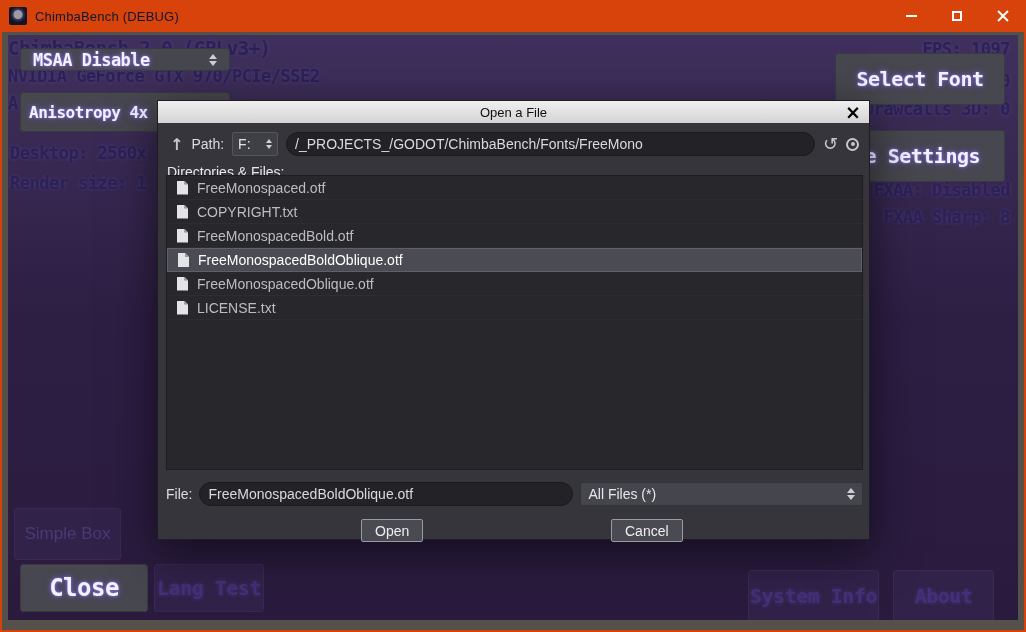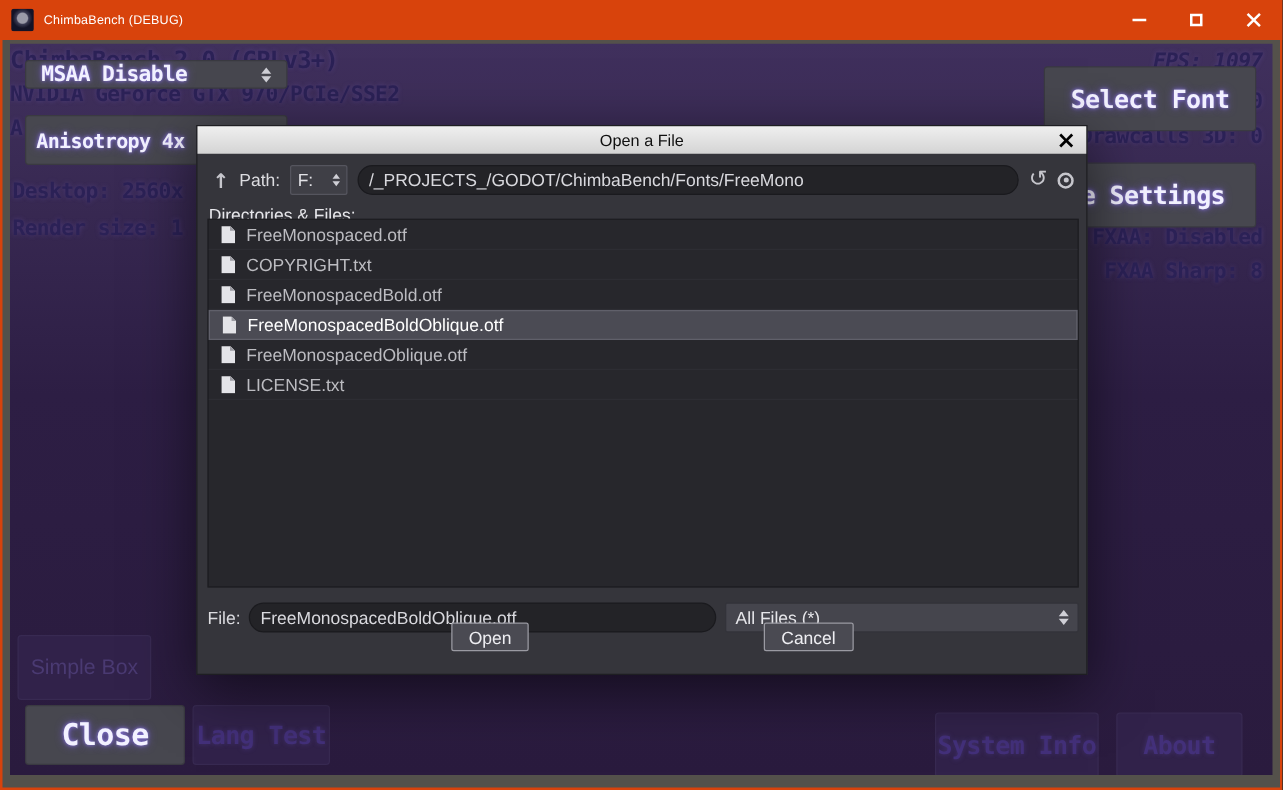--- a/index.html
+++ b/index.html
@@ -7,21 +7,21 @@
   body { font-family:"Liberation Sans", sans-serif; }
 
   
   .win { position:relative; width:1026px; height:632px; background:#d8430c; }
   .titlebar { position:absolute; left:0; top:0; width:1026px; height:32px;
     background:#d8430c; display:flex; align-items:center; }
   .app-icon { width:18px; height:18px; margin-left:9px; border-radius:2px;
     background:#131327;
     background-image:radial-gradient(circle at 50% 42%, #9a9aa8 0 4px, #3a3a52 5px, #131327 8px);
   }
-  .title-text { color:#ffffff; font-size:10px; margin-left:8px; letter-spacing:0.2px; }
+  .title-text { color:#0f172a; font-size:13px; margin-left:8px; letter-spacing:0.2px; }
   .win-btns { margin-left:auto; display:flex; height:32px; }
   .win-btn { width:46px; height:32px; display:flex; align-items:center; justify-content:center; }
   .glyph-min { width:11px; height:2px; background:#fff; }
   .glyph-max { width:10px; height:10px; border:2px solid #fff; }
   .glyph-close { position:relative; width:14px; height:14px; }
   .glyph-close i { position:absolute; left:0; top:6px; width:14px; height:2px; background:#fff; }
   .glyph-close i:nth-child(1){ transform:rotate(45deg); }
   .glyph-close i:nth-child(2){ transform:rotate(-45deg); }
 
   .backing { position:absolute; left:2px; top:32px; width:1022px; height:598px; background:#54514b; }
@@ -86,21 +86,21 @@
   .ficon { position:relative; width:11px; height:14px; background:#e4e4e8;
     clip-path:polygon(0 0, 7px 0, 11px 4px, 11px 14px, 0 14px); }
   .ficon::after { content:""; position:absolute; right:0; top:0; width:4px; height:4px;
     background:#9b9ba2; clip-path:polygon(0 0, 4px 4px, 0 4px); }
 
   .filerow { position:absolute; left:8px; top:381px; width:697px; display:flex; align-items:center; gap:7px; }
   .file-input { width:374px; }
   .filter { height:24px; flex:1; background:#45454d; border:1px solid #33333a; border-radius:2px;
     display:flex; align-items:center; justify-content:space-between; padding:0 7px;
     color:#e6e6ea; font-size:14px; }
-  .btnrow { position:absolute; left:0; top:397px; width:713px; height:24px; }
+  .btnrow { position:absolute; left:0; top:418px; width:713px; height:24px; }
   .dlg-btn { position:absolute; height:23px; background:#4a4a52; border:1px solid #9a9aa2;
     border-radius:2px; color:#eeeef2; font-size:14px; display:flex; align-items:center;
     justify-content:center; padding:0 13px; }
 </style>
 </head>
 <body>
 
 <div class="win">
 
   <div class="titlebar">
@@ -124,21 +124,21 @@
 
   <div class="backing">
     <div class="viewport">
 
       <div class="dimtext big px" style="left:0; top:2px;">ChimbaBench 2.0 (GPLv3+)</div>
       <div class="dimtext px" style="left:0; top:31px;">NVIDIA GeForce GTX 970/PCIe/SSE2</div>
       <div class="dimtext px" style="left:0; top:58px;">A</div>
       <div class="dimtext px" style="left:2px; top:108px;">Desktop: 2560x</div>
       <div class="dimtext px" style="left:2px; top:138px;">Render size: 1</div>
 
-      <div class="dimtext px rcol" style="top:4px;font-style:italic;">FPS: 1097</div>
+      <div class="dimtext px rcol" style="top:4px;">FPS: 1097</div>
       <div class="dimtext px rcol" style="top:36px;">0</div>
       <div class="dimtext px rcol" style="top:64px;">Drawcalls 3D: 0</div>
       <div class="dimtext px rcol" style="top:145px;">FXAA: Disabled</div>
       <div class="dimtext px rcol" style="top:172px;">FXAA Sharp: 8</div>
 
       <div class="gbtn px" style="left:12px; top:13px; width:210px; height:23px; justify-content:flex-start; padding:0 12px; font-size:17px;">
         <span>MSAA Disable</span>
         <span class="updown" style="margin-left:auto;">
             <i class="tri-up"></i>
             <i class="tri-down"></i>

